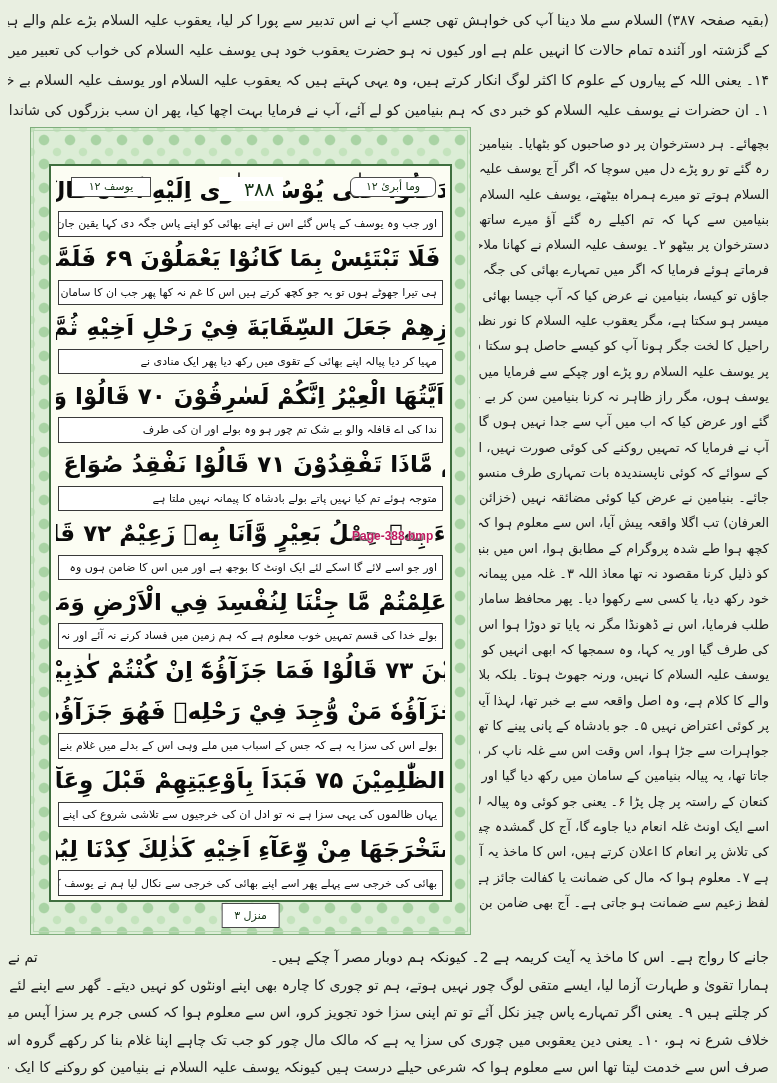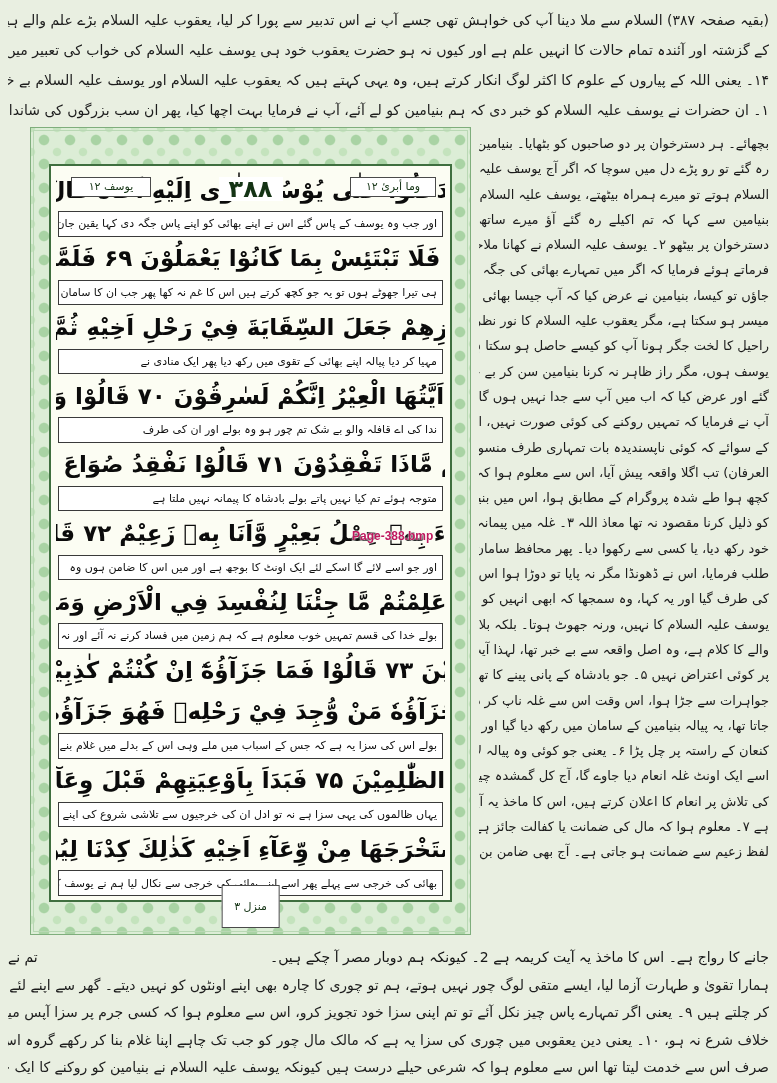--- a/index.html
+++ b/index.html
@@ -18,36 +18,36 @@
     background-color:#dcedd6;
     background-image:
       radial-gradient(circle, #a9d3a4 26%, rgba(0,0,0,0) 33%),
       radial-gradient(circle, #c4e3bd 20%, rgba(0,0,0,0) 27%);
     background-size:26px 24px, 26px 24px;
     background-position:0 0, 13px 12px;
     padding:36px 18px 32px 18px; }
 
   .hdr-box { position:absolute; top:8px; background:#ffffff; border:1px solid #4a4a4a;
              font-size:11px; line-height:18px; padding:0 8px; direction:rtl; color:#143314; z-index:3;margin-top:41px; }
-  .hdr-box.juz   { right:34px; min-width:86px; text-align:center; }
+  .hdr-box.juz   { right:34px; min-width:86px; text-align:center;border-radius:6px; }
   .hdr-box.surah { left:40px;  min-width:80px; text-align:center; }
-  .hdr-box.pageno{ left:50%; transform:translateX(-50%); font-size:24px; font-weight:bold;
-                   line-height:24px; min-width:64px; text-align:center; border:none; background:#ffffff; }
+  .hdr-box.pageno{ left:50%; transform:translateX(-50%); font-size:19px; font-weight:normal;
+                   line-height:24px; min-width:64px; border:none; background:#ffffff; }
 
   .quran-panel { width:100%; height:100%; background:#fcfdf3; border:2px solid #3f6f3f;
                  display:flex; flex-direction:column; padding:3px 5px; direction:rtl; }
   .quran-panel .line.arabic { flex:1.75; display:flex; align-items:center; justify-content:center;
       font-size:23px; font-weight:bold; color:#0b0b0b; white-space:nowrap; overflow:hidden; letter-spacing:0; }
   .quran-panel .line.urdu { flex:1; display:flex; align-items:center; background:#ffffff;
       border:1px solid #3a3a3a; margin:1px 2px; padding:0 5px; font-size:11px; color:#111;
       white-space:nowrap; overflow:hidden; justify-content:space-between; }
 
   .manzil-box { position:absolute; bottom:6px; left:50%; transform:translateX(-50%);
                 background:#ffffff; border:1px solid #4a4a4a; font-size:11px; line-height:17px;
-                padding:12px 12px; direction:rtl; color:#143314; z-index:3; }
+                padding:3px 12px; direction:rtl; color:#143314; z-index:3; }
 
   
   .commentary-col { position:absolute; left:479px; top:131px; width:290px; direction:rtl; }
   .commentary-col .c-line { font-size:13px; line-height:25.3px; white-space:nowrap; overflow:hidden;
                             text-align:justify; text-align-last:justify; color:#1c1c1c; }
 
   
   .bottom-notes { position:absolute; top:944px; left:8px; width:761px; direction:rtl; }
   .bottom-notes .b-first { display:flex; justify-content:space-between; font-size:14px; line-height:27.5px; }
   .bottom-notes .b-line { font-size:14px; line-height:27.5px; white-space:nowrap; overflow:hidden;
@@ -108,24 +108,26 @@
 
   <div class="c-line">بچھائے۔ ہر دسترخوان پر دو صاحبوں کو بٹھایا۔ بنیامین اکیلے</div>
       <div class="c-line">رہ گئے تو رو پڑے دل میں سوچا کہ اگر آج یوسف علیہ</div>
       <div class="c-line">السلام ہوتے تو میرے ہمراہ بیٹھتے، یوسف علیہ السلام نے</div>
       <div class="c-line">بنیامین سے کہا کہ تم اکیلے رہ گئے آؤ میرے ساتھ</div>
       <div class="c-line">دسترخوان پر بیٹھو ۲۔ یوسف علیہ السلام نے کھانا ملاحظہ</div>
       <div class="c-line">فرماتے ہوئے فرمایا کہ اگر میں تمہارے بھائی کی جگہ ہو</div>
       <div class="c-line">جاؤں تو کیسا، بنیامین نے عرض کیا کہ آپ جیسا بھائی کسے</div>
       <div class="c-line">میسر ہو سکتا ہے، مگر یعقوب علیہ السلام کا نور نظر ہونا اور</div>
       <div class="c-line">راحیل کا لخت جگر ہونا آپ کو کیسے حاصل ہو سکتا ہے، اس</div>
+      <div class="c-line">پر یوسف علیہ السلام رو پڑے اور چپکے سے فرمایا میں</div>
       <div class="c-line">یوسف ہوں، مگر راز ظاہر نہ کرنا بنیامین سن کر بے خود ہو</div>
       <div class="c-line">گئے اور عرض کیا کہ اب میں آپ سے جدا نہیں ہوں گا،</div>
       <div class="c-line">آپ نے فرمایا کہ تمہیں روکنے کی کوئی صورت نہیں، اس</div>
       <div class="c-line">کے سوائے کہ کوئی ناپسندیدہ بات تمہاری طرف منسوب کی</div>
+      <div class="c-line">جائے۔ بنیامین نے عرض کیا کوئی مضائقہ نہیں (خزائن</div>
       <div class="c-line">العرفان) تب اگلا واقعہ پیش آیا، اس سے معلوم ہوا کہ جو</div>
       <div class="c-line">کچھ ہوا طے شدہ پروگرام کے مطابق ہوا، اس میں بنیامین</div>
       <div class="c-line">کو ذلیل کرنا مقصود نہ تھا معاذ اللہ ۳۔ غلہ میں پیمانہ یا تو</div>
       <div class="c-line">خود رکھ دیا، یا کسی سے رکھوا دیا۔ پھر محافظ سامان سے پیمانہ</div>
       <div class="c-line">طلب فرمایا، اس نے ڈھونڈا مگر نہ پایا تو دوڑا ہوا اس قافلہ</div>
       <div class="c-line">کی طرف گیا اور یہ کہا، وہ سمجھا کہ ابھی انہیں کو ناپ کر</div>
       <div class="c-line">یوسف علیہ السلام کا نہیں، ورنہ جھوٹ ہوتا۔ بلکہ بلانے</div>
       <div class="c-line">والے کا کلام ہے، وہ اصل واقعہ سے بے خبر تھا، لہذا آیت</div>
       <div class="c-line">پر کوئی اعتراض نہیں ۵۔ جو بادشاہ کے پانی پینے کا تھا،</div>
       <div class="c-line">جواہرات سے جڑا ہوا، اس وقت اس سے غلہ ناپ کر دیا</div>

